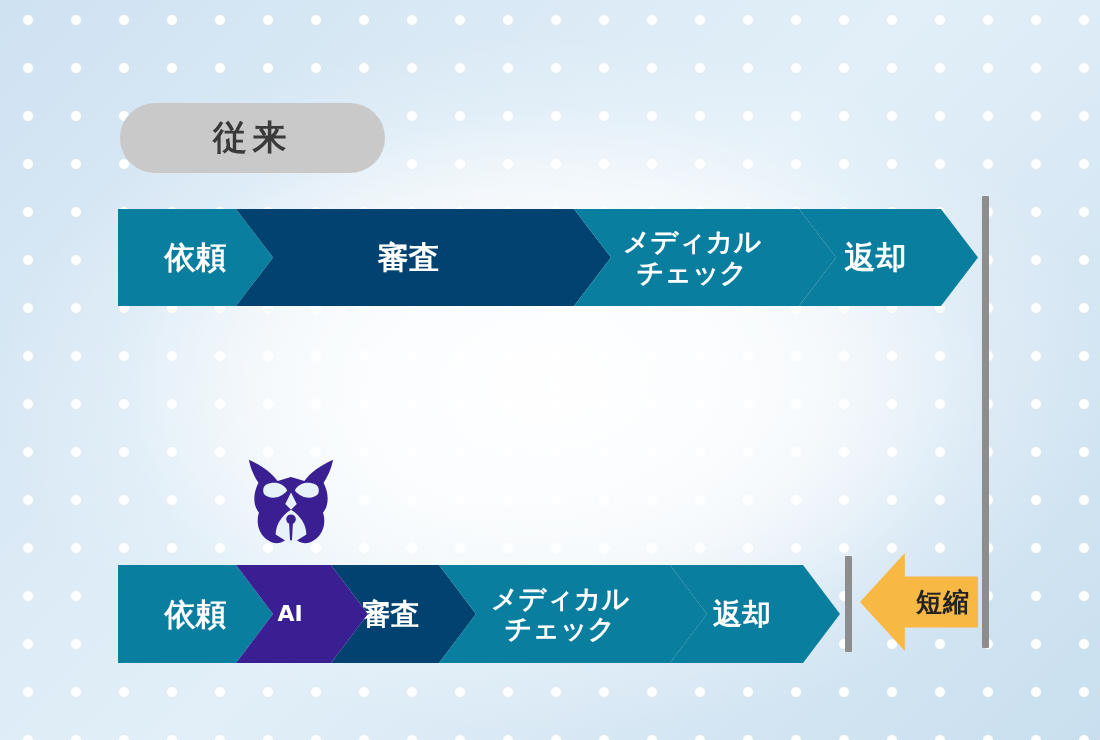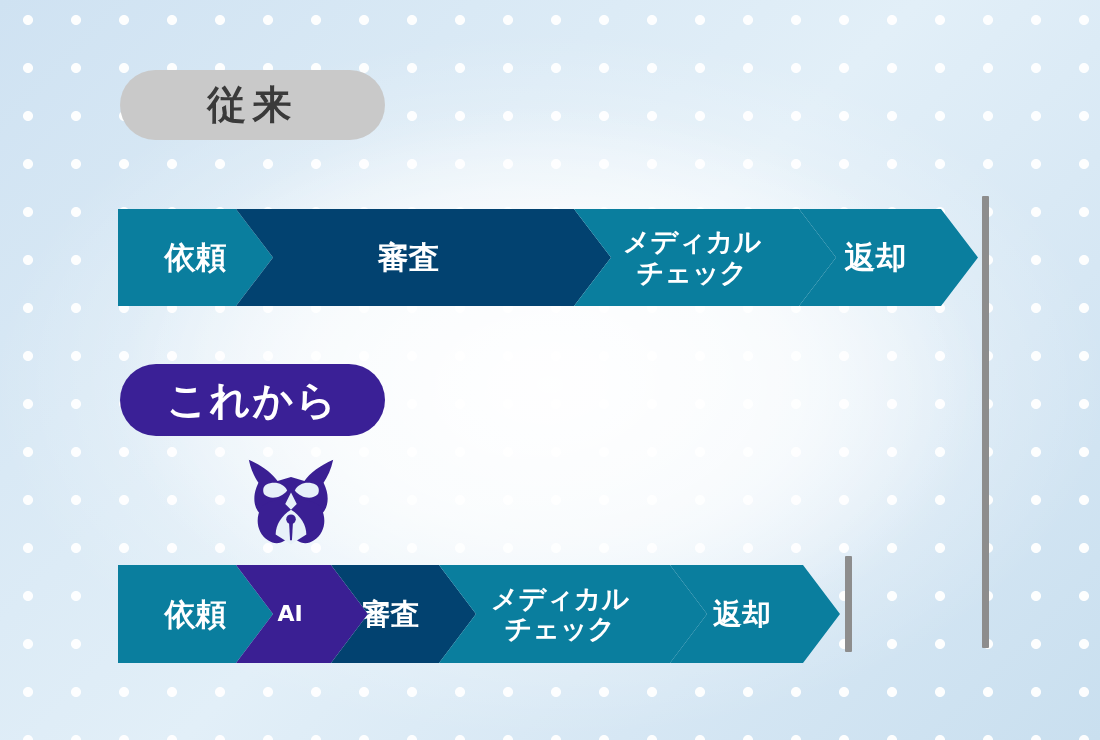--- a/index.html
+++ b/index.html
@@ -54,26 +54,26 @@
     display: flex;
     align-items: center;
     justify-content: center;
     border-radius: 999px;
     box-sizing: border-box;
     letter-spacing: 0.16em;
     white-space: nowrap;
   }
   #badge-conventional {
     left: 120px;
-    top: 70px;
+    top: 103px;
     width: 265px;
     height: 70px;
     background: #c9c9c9;
     color: #3a3a3a;
-    font-size: 39px;
+    font-size: 34px;
     font-weight: 700;
   }
   #badge-future {
     left: 120px;
     top: 364px;
     width: 265px;
     height: 72px;
     background: #3a2096;
     color: #ffffff;
     font-size: 40px;
@@ -185,23 +185,20 @@
     </div>
 
     <div class="chev c-teal" style="left:681px; width:179px; font-size:31px; padding-right:26px;
                 clip-path: polygon(0 0, 142px 0, 179px 50%, 142px 100%, 0 100%, 37px 50%);
                 -webkit-clip-path: polygon(0 0, 142px 0, 179px 50%, 142px 100%, 0 100%, 37px 50%);">
       <span>返却</span>
     </div>
 
   </div>
 
-  <div class="pill" id="badge-future">
-    <span>これから</span>
-  </div>
 
   <div id="owl-logo">
     <svg viewBox="0 0 100 96" width="96" height="92" aria-hidden="true">
       <g fill="#3a1f93">
 
         <path d="M6,4 C20,10 30,18 36,26 L50,22 L64,26 C70,18 80,10 94,4
                  C92,14 88,22 84,28
                  C92,44 88,58 78,64
                  L50,72 L22,64
                  C12,58 8,44 16,28
@@ -259,14 +256,17 @@
                 clip-path: polygon(0 0, 133px 0, 170px 50%, 133px 100%, 0 100%, 37px 50%);
                 -webkit-clip-path: polygon(0 0, 133px 0, 170px 50%, 133px 100%, 0 100%, 37px 50%);">
       <span>返却</span>
     </div>
 
   </div>
 
   <div class="vrule" id="vrule-right"></div>
   <div class="vrule" id="vrule-mid"></div>
 
+  <div id="arrow-shorten">
+    <span>短縮</span>
+  </div>
 
 </div>
 
 </body></html>

